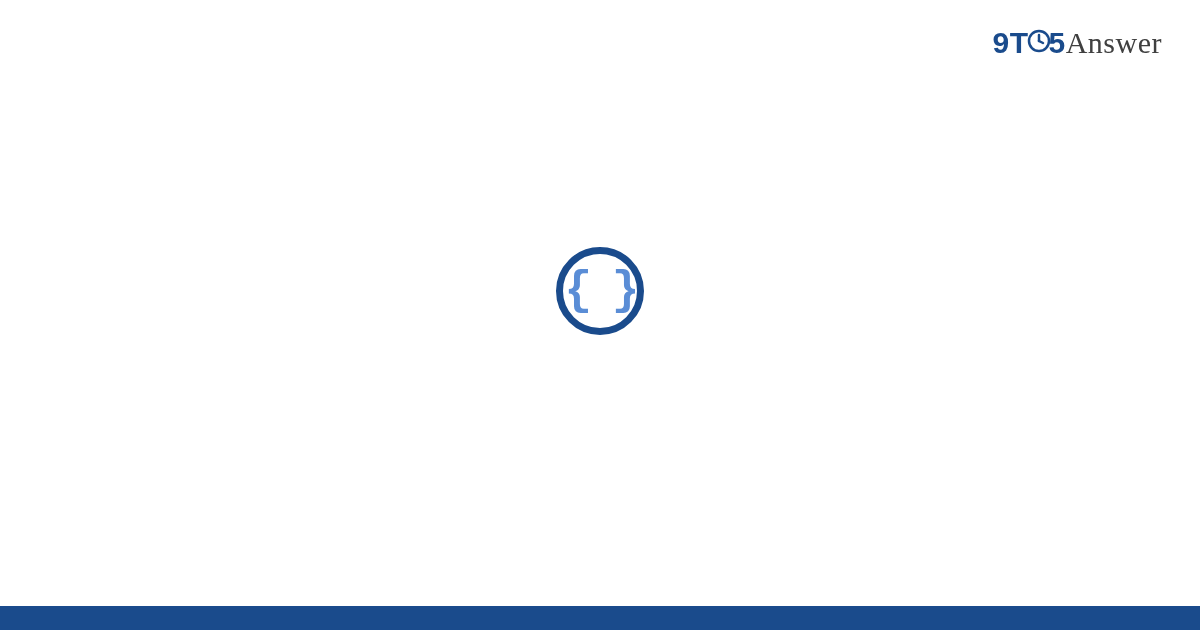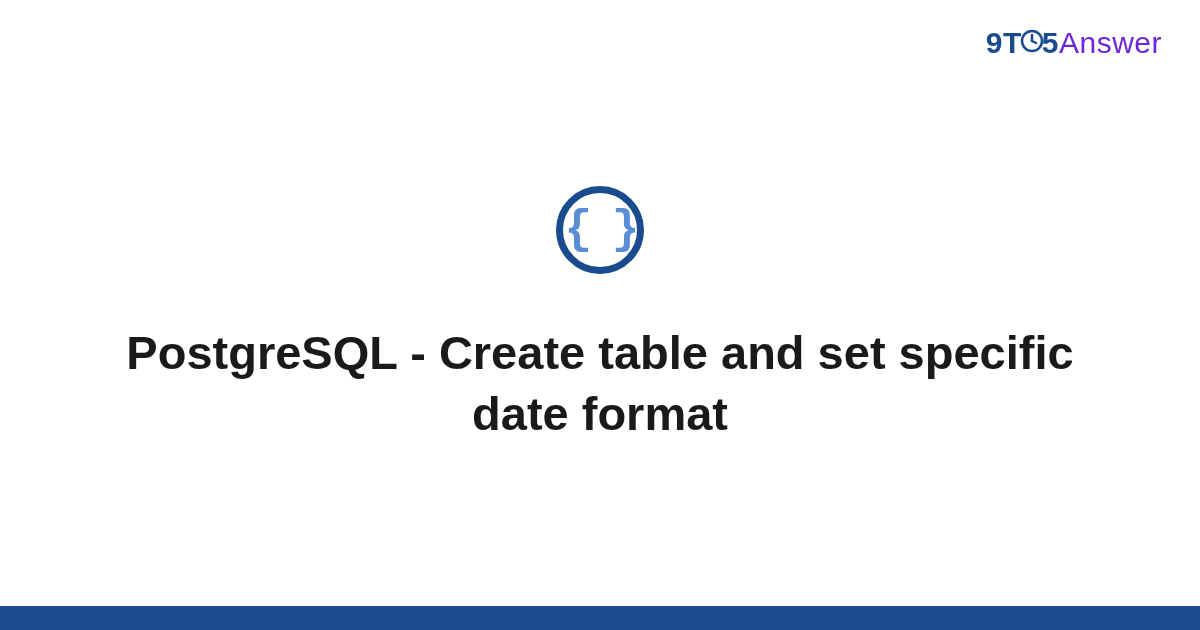--- a/index.html
+++ b/index.html
@@ -36,22 +36,23 @@
       vertical-align: middle;
       margin: 0 -2px;
       position: relative;
       top: -2px;
     }
     .logo .five {
       color: #1a4b8c;
       font-weight: 600;
     }
     .logo .answer {
-      color: #6d28d9;
+      color: #404040;
       font-weight: 400;
+      font-family: Liberation Serif, serif;
     }
     .content {
       position: absolute;
       top: 0;
       left: 0;
       width: 100%;
       height: 100%;
       display: flex;
       flex-direction: column;
       align-items: center;
@@ -101,16 +102,15 @@
         <circle cx="12" cy="12" r="10" fill="none" stroke="#1a4b8c" stroke-width="2.5"></circle>
         <line x1="12" y1="12" x2="12" y2="6" stroke="#1a4b8c" stroke-width="2.5" stroke-linecap="round"></line>
         <line x1="12" y1="12" x2="16" y2="14" stroke="#1a4b8c" stroke-width="2.5" stroke-linecap="round"></line>
       </svg></span><span class="five">5</span><span class="answer">Answer</span>
 </div>
 
 <div class="content">
   <div class="icon-circle">
     <span class="braces">{ }</span>
   </div>
-  <h1 class="title">PostgreSQL - Create table and set specific date format</h1>
 </div>
 
 <div class="bottom-bar"></div>
 
 </body></html>

